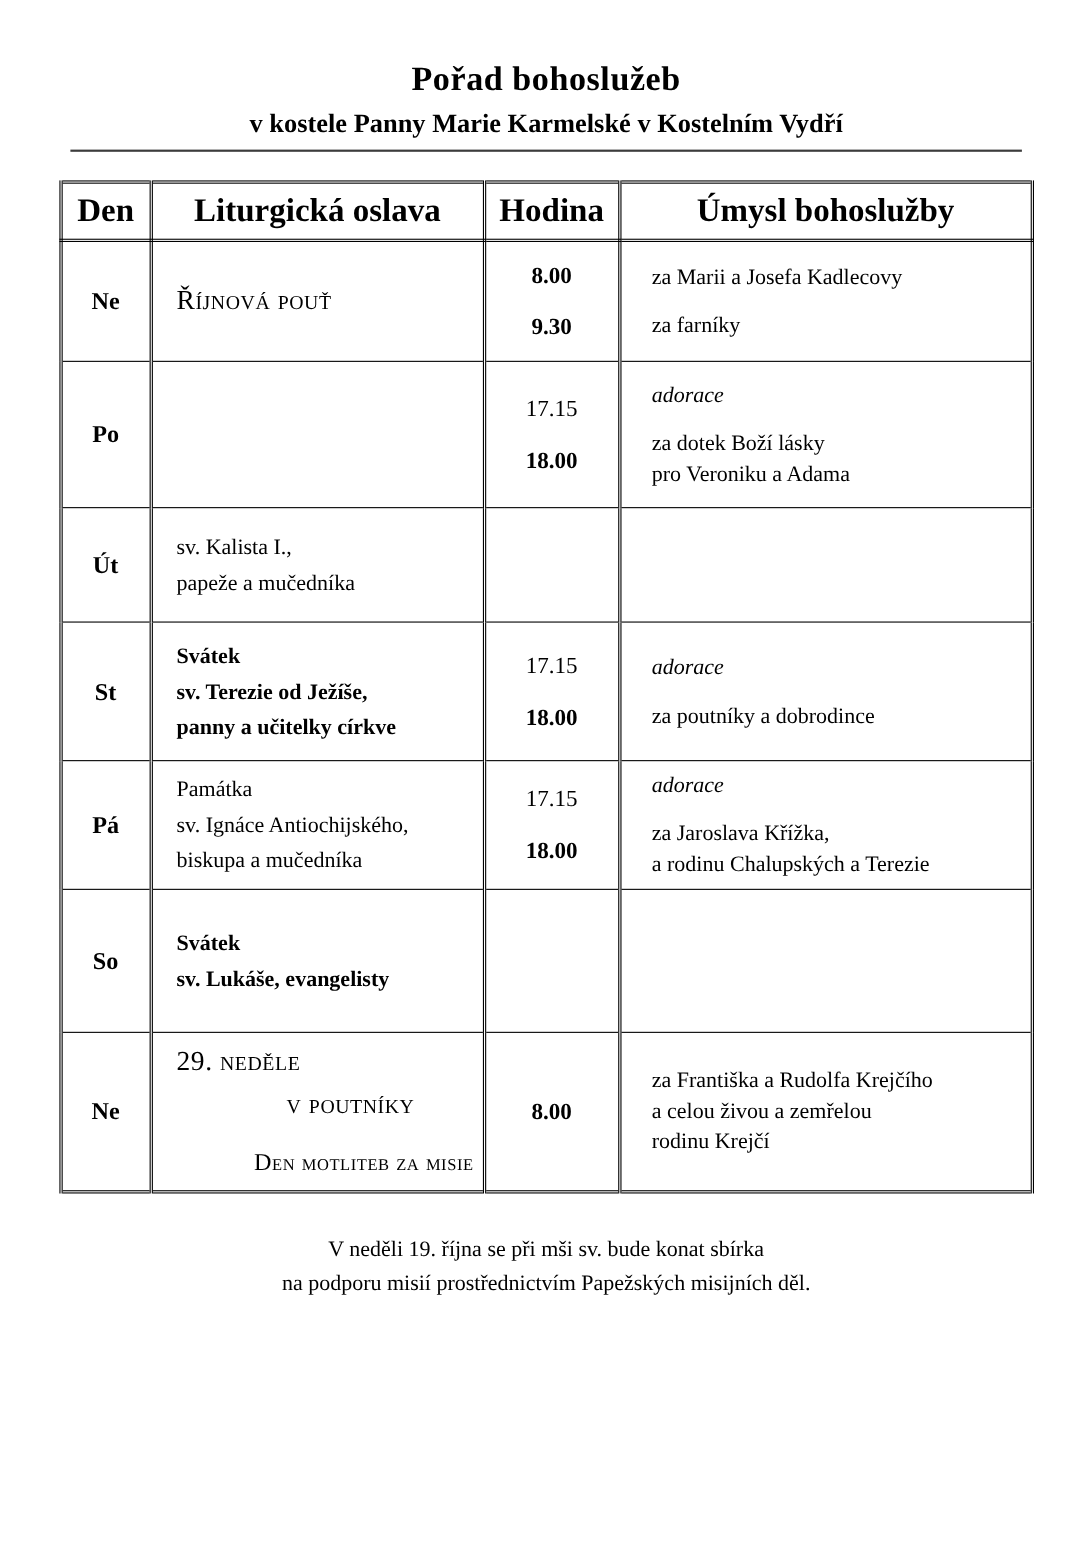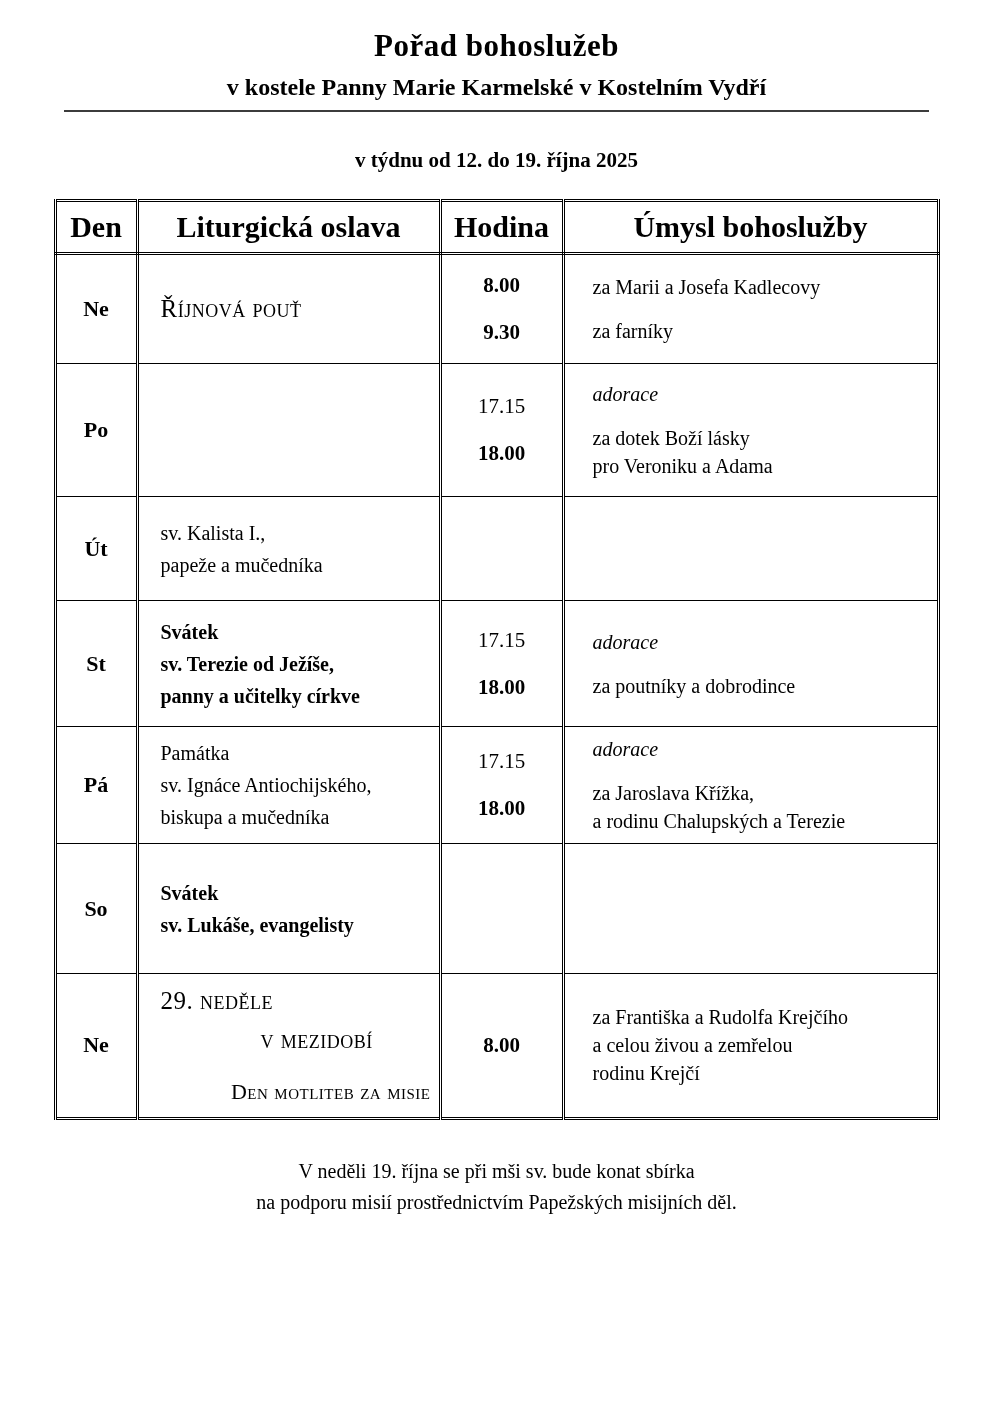--- a/index.html
+++ b/index.html
@@ -10,21 +10,21 @@
   }
   .page {
     position: relative;
     width: 993px;
     height: 1404px;
     margin: 0 auto;
     background: #ffffff;
     color: #000000;
     font-family: "Liberation Serif", "DejaVu Serif", serif;
     box-sizing: border-box;
-    padding-top: 28px;
+    padding-top: 54px;
     overflow: hidden;
   }
   .title {
     margin: 0;
     text-align: center;
     font-size: 31px;
     font-weight: bold;
     letter-spacing: 0.5px;
   }
   .subtitle {
@@ -129,21 +129,20 @@
   }
 </style>
 </head>
 <body>
 
 <div class="page">
 
   <h1 class="title">Pořad bohoslužeb</h1>
   <h2 class="subtitle">v kostele Panny Marie Karmelské v Kostelním Vydří</h2>
   <hr class="divider">
-  <div class="week">v týdnu od 12. do 19. října 2025</div>
 
   <table class="schedule">
     <colgroup>
       <col class="c-day">
         <col class="c-cel">
         <col class="c-time">
         <col class="c-int">
     </colgroup>
     <thead>
       <tr>
@@ -245,21 +244,21 @@
             <div class="cel-line bold">Svátek</div>
             <div class="cel-line bold">sv. Lukáše, evangelisty</div>
           </td>
           <td class="col-time"></td>
           <td class="col-intent"></td>
         </tr>
         <tr>
           <td class="col-day">Ne</td>
           <td class="col-celebration">
             <div class="cel-line smallcaps big">29. neděle</div>
-            <div class="cel-line smallcaps big indent">v mezidobí</div>
+            <div class="cel-line smallcaps big indent">v poutníky</div>
             <div class="cel-line smallcaps mid gap-top">Den motliteb za misie</div>
           </td>
           <td class="col-time">
             <div class="time-entry bold">8.00</div>
           </td>
           <td class="col-intent">
             <div class="intent-block">
               <div class="intent-line">za Františka a Rudolfa Krejčího</div>
               <div class="intent-line">a celou živou a zemřelou</div>
               <div class="intent-line">rodinu Krejčí</div>

